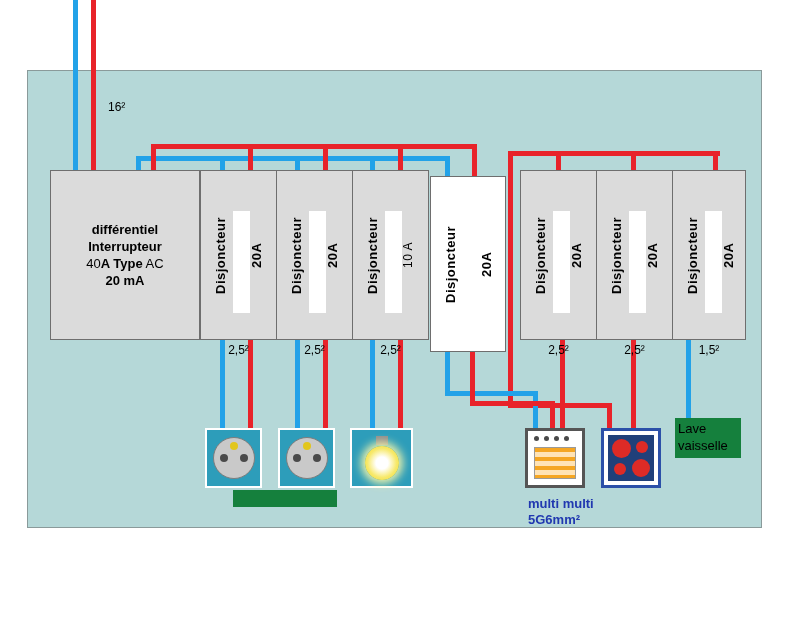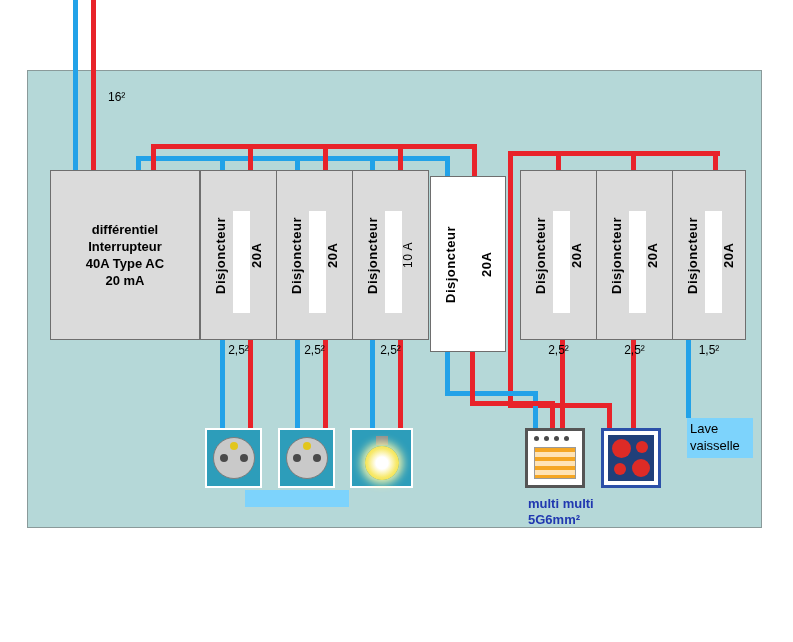--- a/index.html
+++ b/index.html
@@ -6,21 +6,21 @@
   #stage{position:relative;width:793px;height:642px;background:#fff;overflow:hidden;
          font-family:"Liberation Sans",sans-serif;color:#000;}
   .panel{position:absolute;left:27px;top:70px;width:735px;height:458px;
          background:var(--panel-bg,#B5D8D8);border:1px solid #8a9a9a;box-sizing:border-box;}
   .wire-b{position:absolute;background:var(--wire-blue,#22A2E8);}
   .wire-r{position:absolute;background:var(--wire-red,#E8232A);}
   .box{position:absolute;background:var(--box-gray,#DBDBDB);border:1px solid #6e6e6e;box-sizing:border-box;}
   .box.white{background:#ffffff;}
   .main-switch{display:flex;flex-direction:column;justify-content:center;text-align:center;
                font-size:13px;font-weight:bold;line-height:17px;}
-  .nw{font-weight:bold;}
+  .nw{font-weight:normal;}
   .vtext{position:absolute;top:10px;bottom:10px;width:20px;writing-mode:vertical-rl;
          transform:rotate(180deg);text-align:center;font-size:13px;font-weight:bold;letter-spacing:.5px;}
   .bk-label{left:12px;}
   .bk-rating{left:48px;}
   .bk-rating.normal{font-weight:normal;font-size:12px;}
   .patch{position:absolute;left:32px;top:40px;width:17px;height:102px;background:#fff;}
   .gauge{position:absolute;font-size:12px;text-align:center;}
   .device-teal{position:absolute;background:var(--device-teal,#2D9DBA);border:2px solid #fff;box-sizing:border-box;}
   .socket-face{position:absolute;left:50%;top:50%;transform:translate(-50%,-50%);
                width:40px;height:40px;border-radius:50%;background:#C9C9C9;border:1px solid #7d7d7d;}
@@ -33,34 +33,34 @@
         background:radial-gradient(circle,#ffffff 25%,#F7E96B 60%,#EFD62B 100%);
         box-shadow:0 0 9px 4px rgba(255,250,170,.9);}
   .oven{position:absolute;background:#fff;border:3px solid #555;box-sizing:border-box;}
   .oven-controls{position:absolute;top:5px;left:6px;right:6px;height:6px;display:flex;gap:5px;}
   .oven-controls i{width:5px;height:5px;background:#4a4a4a;border-radius:50%;}
   .oven-window{position:absolute;top:16px;left:6px;right:6px;bottom:6px;border:1px solid #9a9a9a;
                background:repeating-linear-gradient(180deg,#F5A623 0 4px,#FFE3B5 4px 9px);}
   .cooktop{position:absolute;background:#fff;border:3px solid #2B50A8;box-sizing:border-box;}
   .cooktop-top{position:absolute;left:4px;top:4px;right:4px;bottom:4px;background:#20407A;}
   .burner{position:absolute;border-radius:50%;background:#DE2B26;}
-  .white-label{position:absolute;background:#7dd3fc;font-size:13px;line-height:17px;box-sizing:border-box;margin-left:12px;}
+  .white-label{position:absolute;background:#15803d;font-size:13px;line-height:17px;box-sizing:border-box;}
   .cable-note{position:absolute;font-size:13px;font-weight:600;line-height:16px;color:var(--cable-text,#2038B0);}
   .small-label{position:absolute;font-size:12px;}
 </style>
 </head>
 <body>
 
 <div id="stage">
 
   <div class="panel"></div>
 
   <div class="wire-b" style="left:73px;top:0;width:5px;height:170px"></div>
   <div class="wire-r" style="left:91px;top:0;width:5px;height:170px"></div>
-  <div class="small-label" style="left:108px;top:90px">16²</div>
+  <div class="small-label" style="left:108px;top:100px">16²</div>
 
   <div class="wire-b" style="left:136px;top:156px;width:314px;height:5px"></div>
   <div class="wire-b" style="left:136px;top:161px;width:5px;height:9px"></div>
   <div class="wire-b" style="left:220px;top:161px;width:5px;height:9px"></div>
   <div class="wire-b" style="left:295px;top:161px;width:5px;height:9px"></div>
   <div class="wire-b" style="left:370px;top:161px;width:5px;height:9px"></div>
   <div class="wire-b" style="left:445px;top:161px;width:5px;height:15px"></div>
 
   <div class="wire-r" style="left:151px;top:144px;width:326px;height:5px"></div>
   <div class="wire-r" style="left:151px;top:149px;width:5px;height:21px"></div>

